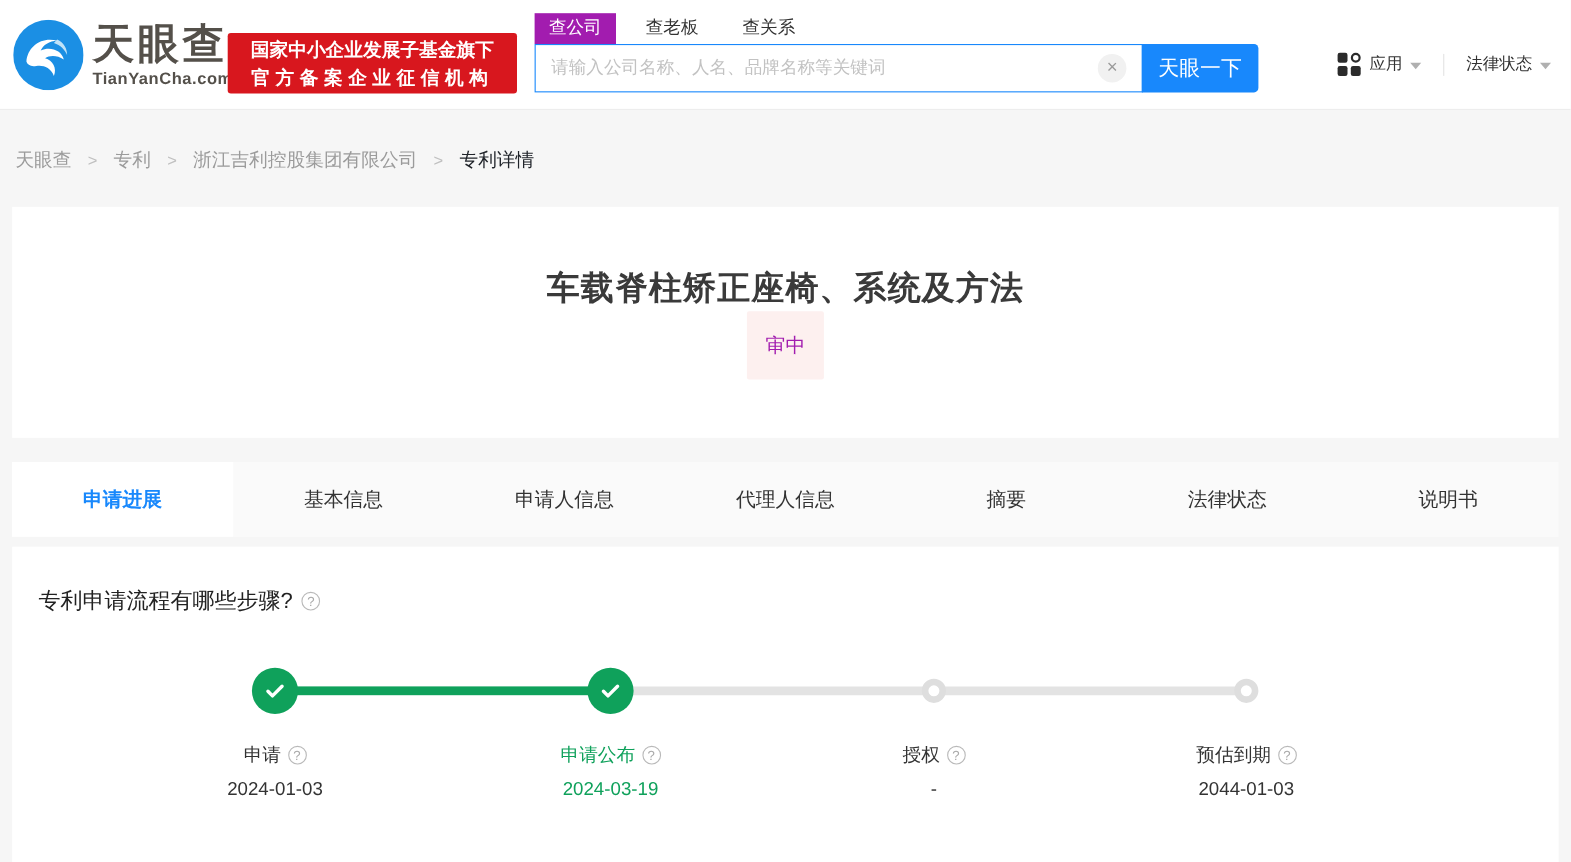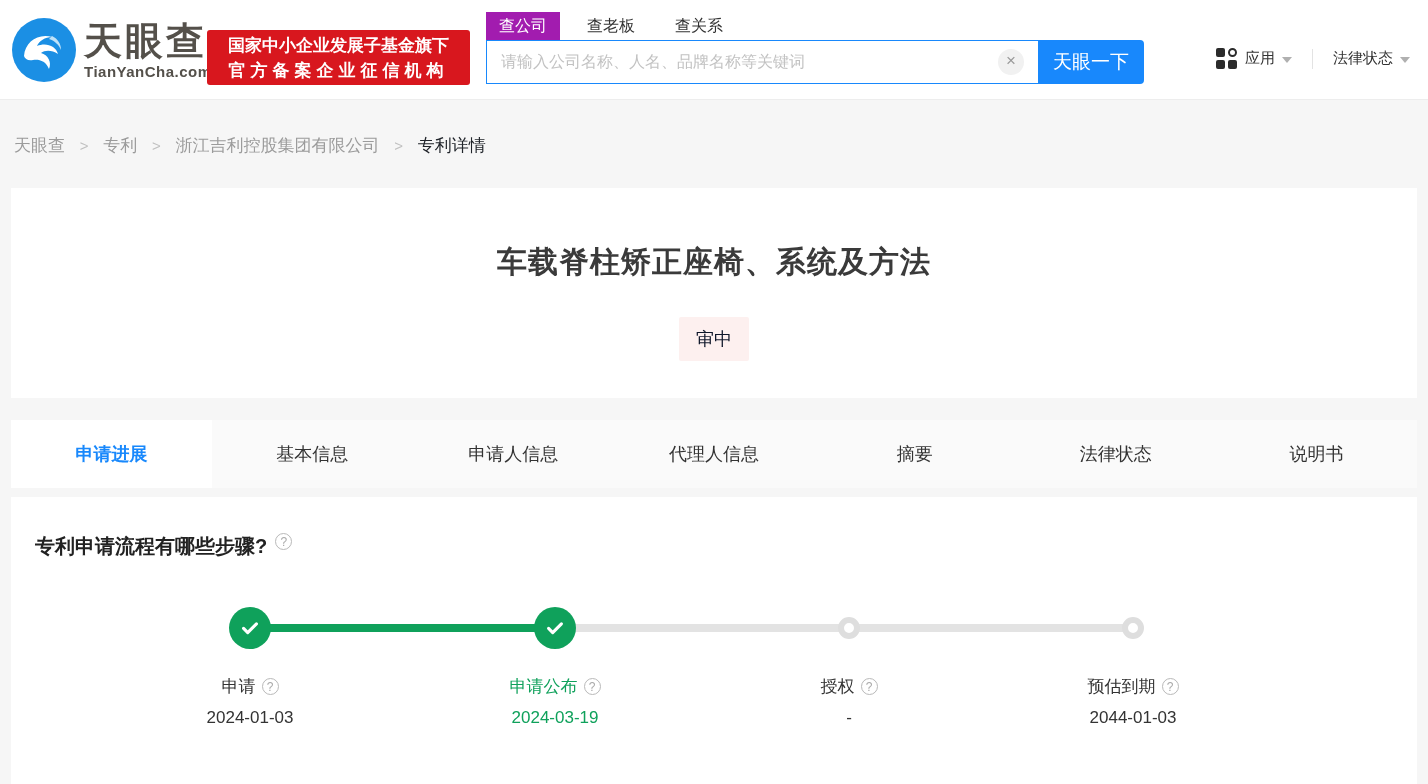--- a/index.html
+++ b/index.html
@@ -61,30 +61,30 @@
   
   .breadcrumb { position:absolute; left:14px; top:134px; font-size:17px; color:#9b9b9b; }
   .breadcrumb .sep { color:#c0c0c0; margin:0 10px; font-size:15px; }
   .crumb-link { cursor:pointer; color:#9b9b9b; }
   .crumb-current { color:#20242a; font-weight:500; }
   
   .card { position:absolute; left:11px; width:1406px; background:#fff; }
   .title-card { top:188px; height:210px; text-align:center; }
   .patent-title { margin-top:54px; font-size:30px; font-weight:700; color:#3a3a3a; letter-spacing:1px; }
   .status-badge {
-    display:inline-block; margin-top:34px; background:#fdf0ef; color:#0f172a;
-    font-size:18px; padding:10px 17px; border-radius:2px;
+    display:inline-block; background:#fdf0ef; color:#a21caf;
+    font-size:18px; padding:19px 17px; border-radius:2px;
   }
   
   .tabbar { top:420px; height:68px; background:#fafafa; display:flex; }
   .tab { flex:1; display:flex; align-items:center; justify-content:center; font-size:18px; color:#333; cursor:pointer; }
   .tab.active { background:#fff; color:#1888fc; font-weight:700; }
   
   .content-card { top:497px; height:287px; }
-  .section-heading { position:absolute; left:24px; top:36px; font-size:20px; font-weight:700; color:#222; display:flex; }
+  .section-heading { position:absolute; left:24px; top:36px; font-size:20px; font-weight:400; color:#222; display:flex; align-items:center; }
   .help-icon {
     display:inline-block; width:17px; height:17px; border:1px solid #b9b9b9; border-radius:50%;
     color:#a9a9a9; font-size:12px; font-weight:400; line-height:16px; text-align:center;
     margin-left:8px; cursor:pointer; background:#fff;
   }
   .help-icon::before { content:"?"; }
   .timeline { position:absolute; left:0; top:0; width:1406px; height:287px; }
   .tl-line { position:absolute; top:127px; height:8px; }
   .tl-line.green { background:#0fa15b; left:239px; width:305px; }
   .tl-line.gray  { background:#e3e3e3; left:544px; width:578px; border-radius:4px; }

